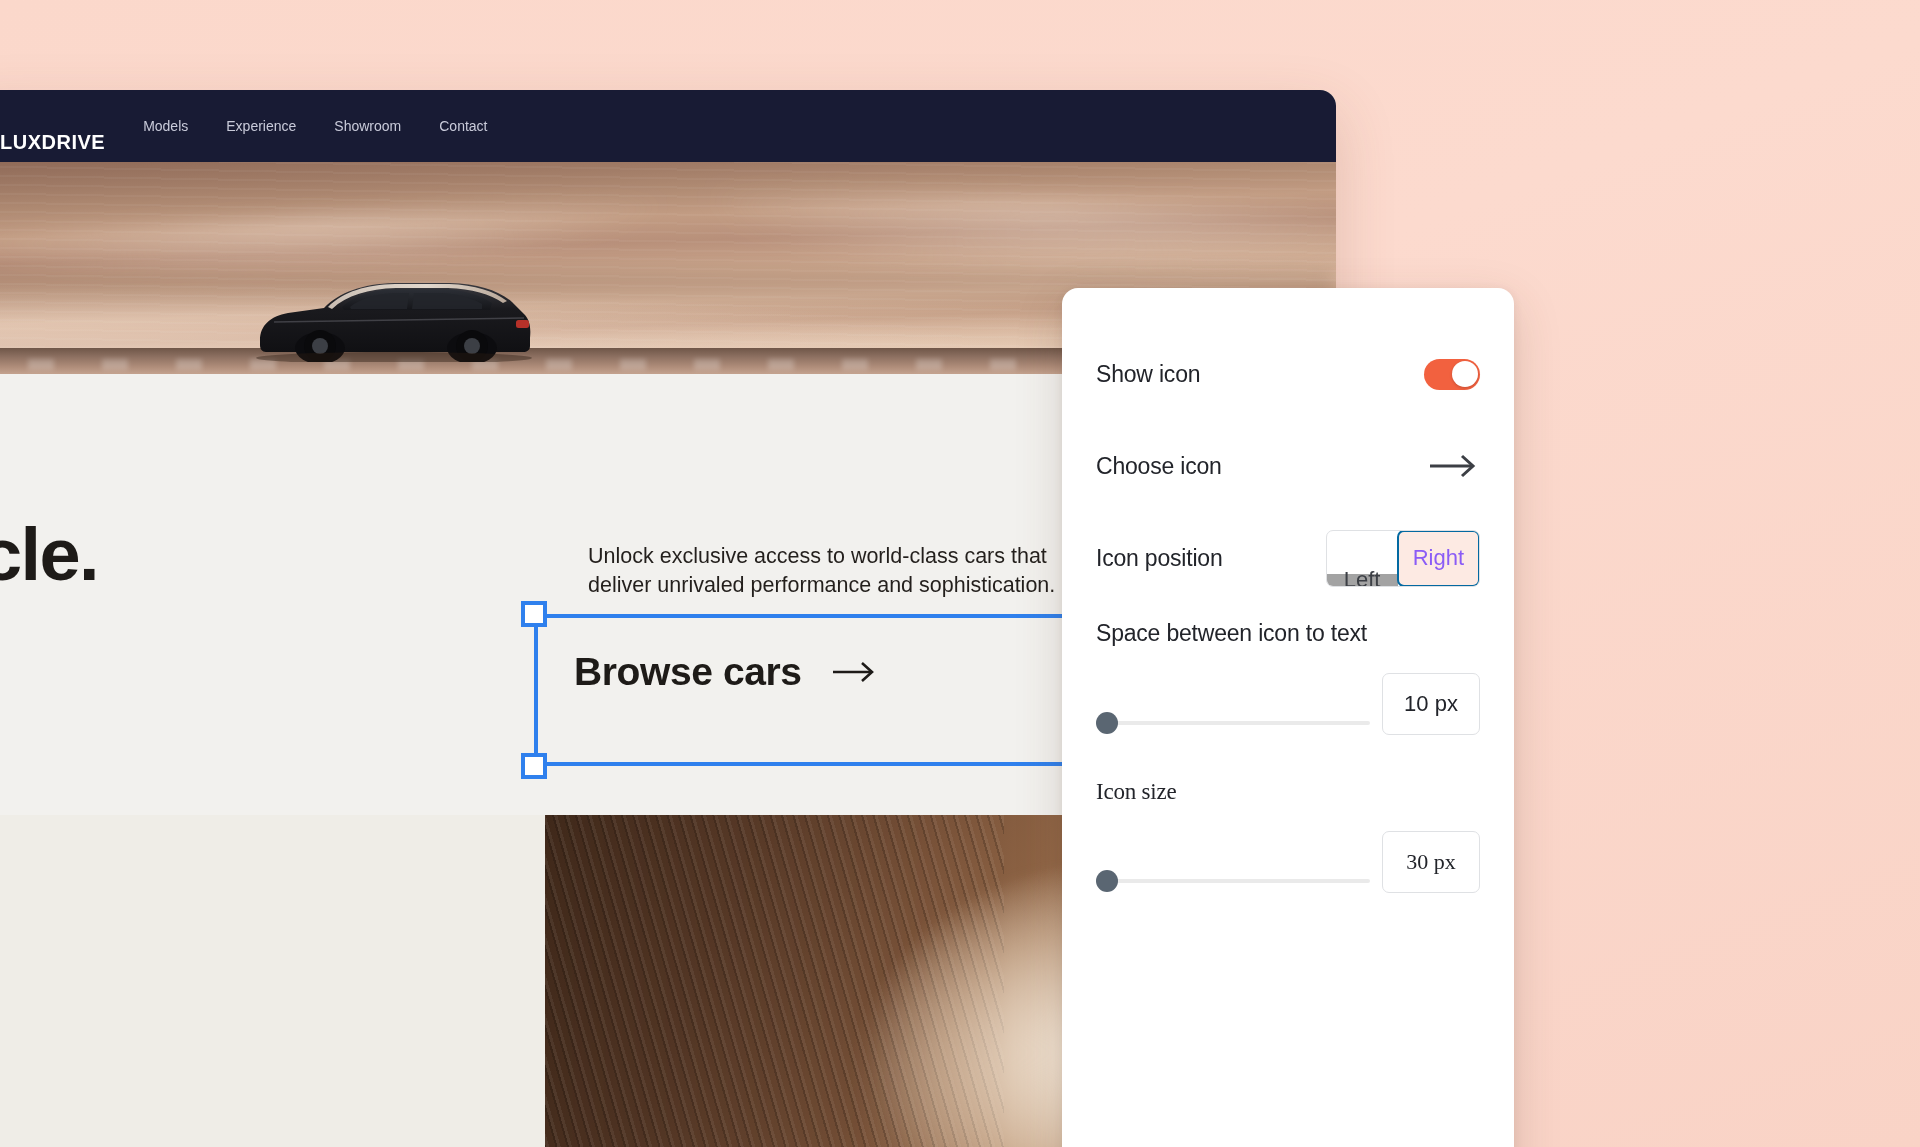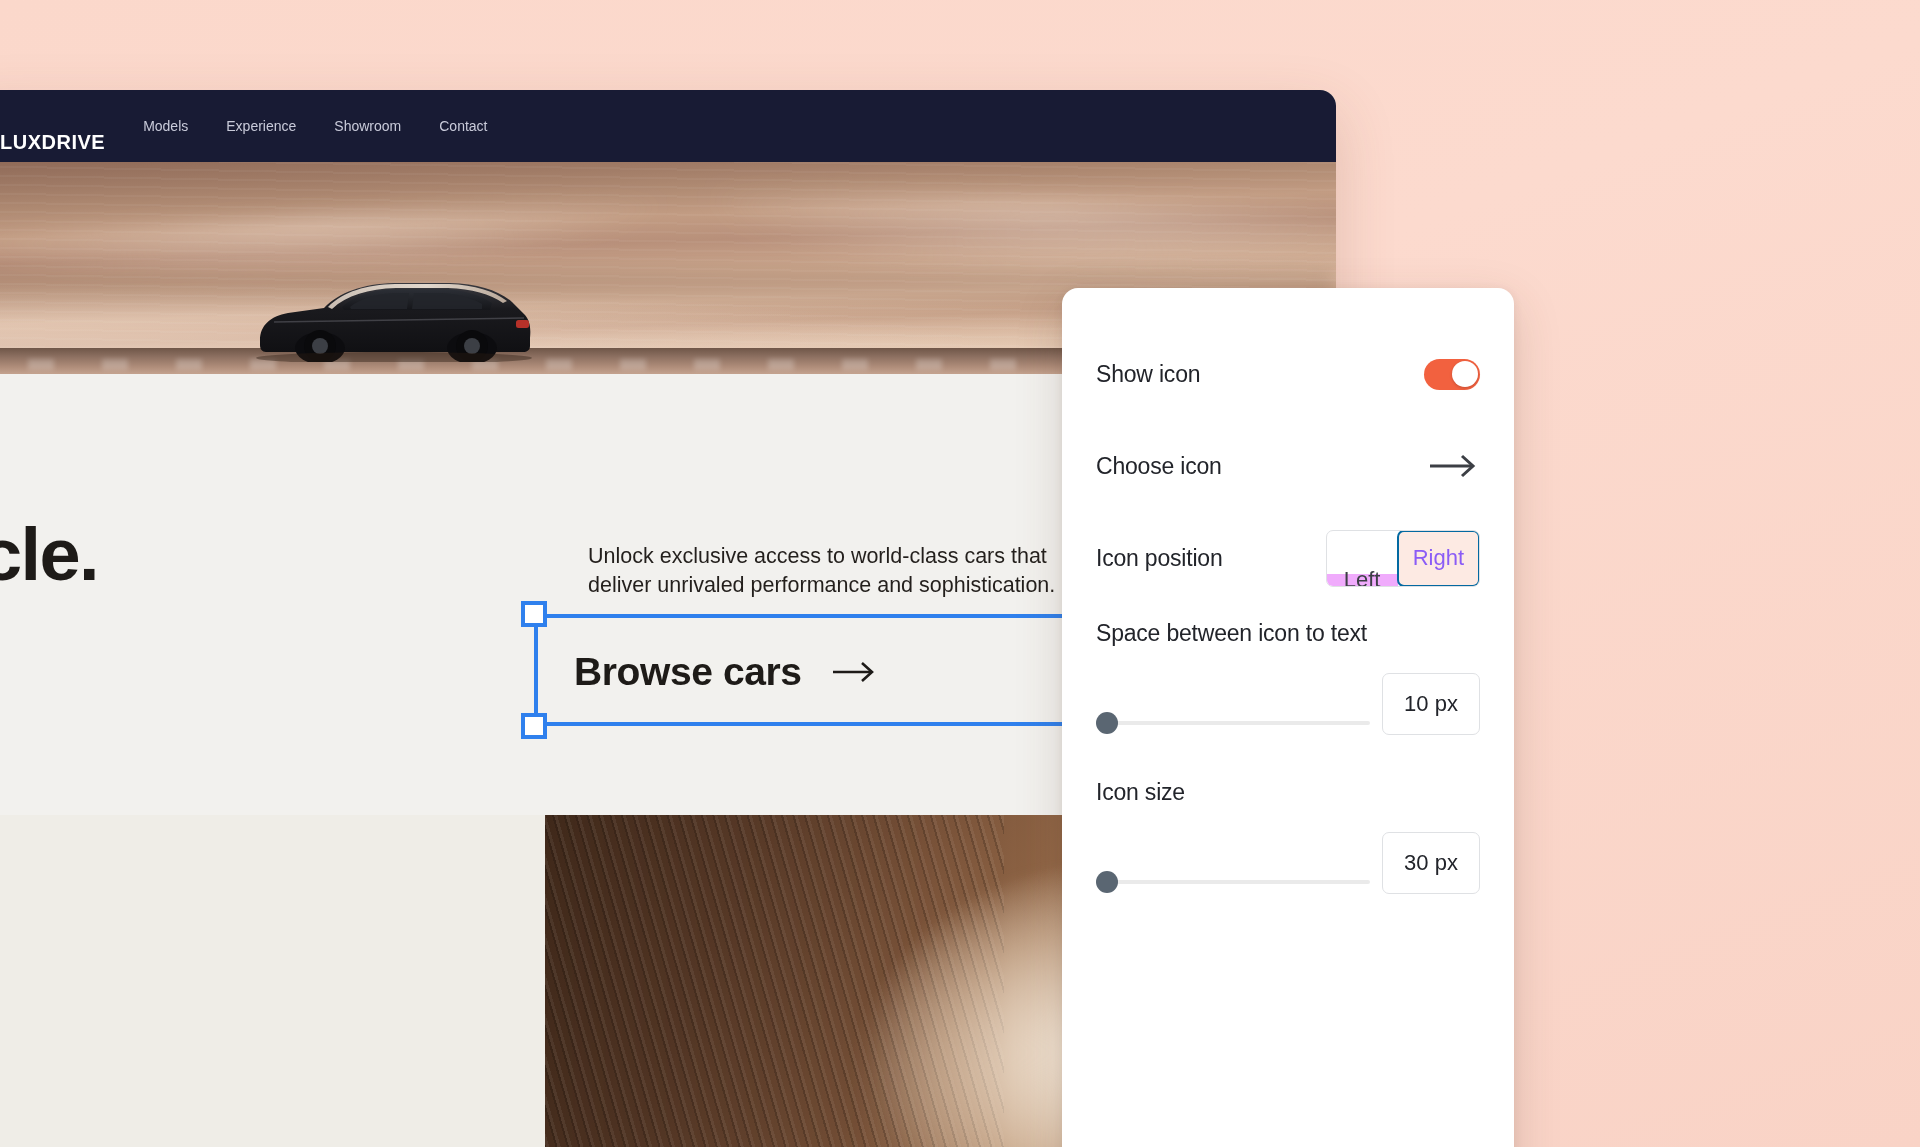--- a/index.html
+++ b/index.html
@@ -138,21 +138,21 @@
   }
   #subcopy {
     position:absolute;
     left:634px; top:168px;
     width:520px;
     font-size:21.5px; line-height:1.34;
     color:#231F1C;
   }
 
   
-  #cta-wrap { position:absolute; left:580px; top:240px; width:592px; height:112px; }
+  #cta-wrap { position:absolute; left:580px; top:240px; width:592px; height:152px; }
   #cta-btn {
     position:absolute; left:40px; top:36px;
     display:flex; align-items:center;
     font-size:39px; font-weight:600; letter-spacing:-.4px;
     color:#1E1B18; white-space:nowrap;
   }
   #cta-btn .cta-gap { display:inline-block; width:30px; }
   #sel-box {
     position:absolute; left:0; top:0; width:100%; height:100%;
     border:4px solid #2F80ED;
@@ -253,21 +253,21 @@
   .segmented {
     display:flex; flex:none;
     border-radius:7px; overflow:hidden;
     border:1px solid #DFE1E4;
     height:57px;
   }
   .seg {
     display:flex; align-items:center; justify-content:center;
     min-width:71px; padding:0 14px;
     font-size:22px; color:#3C3F45;
-    background:#f0abfc;
+    background:#a3a3a3;
     margin-top:43px;
   }
   .seg.active {
     background:#FDEAE3;
     color:#8b5cf6;
     border:2px solid #0369a1;
     border-radius:7px;
     margin:-1px;
     text-align:right;
   }
@@ -434,21 +434,21 @@
       <div class="slider-label">Space between icon to text</div>
       <div class="slider-line">
         <div class="slider">
           <div class="track"></div>
           <div class="thumb"></div>
         </div>
         <div class="numbox">10 px</div>
       </div>
     </div>
 
-    <div class="slider-block" style="padding-top:44px;">
+    <div class="slider-block" style="padding-top:44px;font-family:Liberation Serif, serif;">
       <div class="slider-label">Icon size</div>
       <div class="slider-line">
         <div class="slider">
           <div class="track"></div>
           <div class="thumb"></div>
         </div>
         <div class="numbox">30 px</div>
       </div>
     </div>
 

